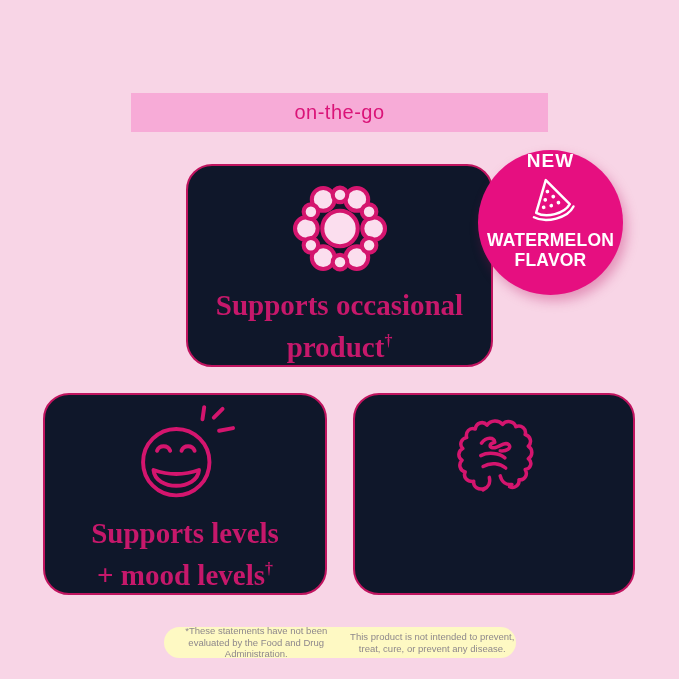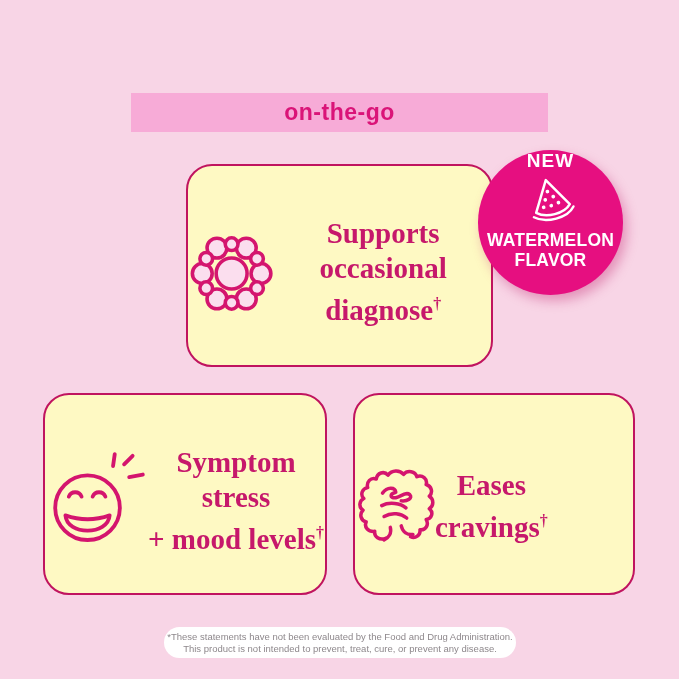--- a/index.html
+++ b/index.html
@@ -12,27 +12,27 @@
     position:absolute; top:18px; left:0; width:679px;
     margin:0; text-align:center;
     font-size:55px; font-weight:bold; letter-spacing:-1px;
     color:#e81b82;
   }
   .banner {
     position:absolute; left:131px; top:93px; width:417px; height:39px;
     background:#f7abd7; display:flex; align-items:center; justify-content:center;
   }
   .banner-label {
-    font-family:"Liberation Sans", sans-serif; font-weight:bold;
-    font-size:23px; color:#da1478; letter-spacing:0.5px;
+    font-family:"Liberation Sans", sans-serif; font-weight:normal;
+    font-size:20px; color:#da1478; letter-spacing:0.5px;
   }
   .card {
-    position:absolute; background:#fef9c3;
+    position:absolute; background:#0f172a;
     border:2.5px solid #c0145f; border-radius:26px;
-    display:flex; flex-direction:row; align-items:center;
+    display:flex; flex-direction:column; align-items:center;
     box-sizing:border-box;
   }
   .card-bloating { left:186px; top:164px; width:307px; height:203px; }
   .card-stress   { left:43px;  top:393px; width:284px; height:202px; }
   .card-cravings { left:353px; top:393px; width:282px; height:202px; }
   .card-text {
     margin:0; text-align:center; font-weight:bold;
     font-size:29px; line-height:35px; color:#c6186b;
   }
   .card-text sup { font-size:0.55em; }
@@ -48,22 +48,22 @@
     display:flex; flex-direction:column; align-items:center; 
     font-family:"Liberation Sans", sans-serif; font-weight:bold; color:#ffffff;
     box-shadow:4px 6px 12px rgba(190,20,100,0.35);
     text-align:center;
   }
   .badge-new { font-size:19px; letter-spacing:1px; }
   .badge-icon { margin:2px 0; }
   .badge-flavor { font-size:17.5px; line-height:20px; letter-spacing:0.2px; }
   .footer-pill {
     position:absolute; left:164px; top:627px; width:352px; height:31px;
-    background:#ffffff; border-radius:16px;
-    display:flex; flex-direction:column; align-items:center; justify-content:center;
+    background:#fef9c3; border-radius:16px;
+    display:flex; flex-direction:row; align-items:center; justify-content:center;
   }
   .footer-pill p {
     margin:0; font-family:"Liberation Sans", sans-serif;
     font-size:9.5px; line-height:11.5px; color:#8e888c; text-align:center;
   }
   svg { display:block; }
 </style>
 </head>
 <body>
 
@@ -86,21 +86,21 @@
         <circle cx="55" cy="15" r="8"></circle>
           <circle cx="87" cy="33.5" r="8"></circle>
         <circle cx="87" cy="70.5" r="8"></circle>
           <circle cx="55" cy="89" r="8"></circle>
         <circle cx="23" cy="70.5" r="8"></circle>
           <circle cx="23" cy="33.5" r="8"></circle>
         <circle cx="55" cy="52" r="19.5"></circle>
       </g>
     </svg>
     <p class="card-text"><span>Supports occasional</span><br>
-      <span>diagnose</span><sup>†</sup></p>
+      <span>product</span><sup>†</sup></p>
   </section>
 
   <div class="badge">
     <span class="badge-new">NEW</span>
     <svg class="badge-icon" width="56" height="54" viewBox="0 0 70 70" fill="none">
       <g transform="rotate(-12 35 35)" stroke="#ffffff" stroke-width="3.2" stroke-linejoin="round" stroke-linecap="round">
         <path d="M34,7 L13,46 A 27 17 0 0 0 58,44 Z"></path>
         <path d="M9,51 A 31 19 0 0 0 62,48"></path>
         <g fill="#ffffff" stroke="none">
           <circle cx="33" cy="22" r="2.4"></circle>
@@ -121,37 +121,35 @@
       <g stroke="#d4156e" stroke-width="4.5" stroke-linecap="round" stroke-linejoin="round">
         <circle cx="50" cy="70" r="38"></circle>
         <path d="M28,57 a8,8 0 0 1 15,0"></path>
         <path d="M56,57 a8,8 0 0 1 15,0"></path>
         <path d="M24,79 C26,103 74,103 76,79 C59,85 41,85 24,79 Z"></path>
         <path d="M82,7 L80,21"></path>
         <path d="M93,19 L103,9"></path>
         <path d="M99,34 L115,31"></path>
       </g>
     </svg>
-    <p class="card-text"><span>Symptom stress</span><br>
+    <p class="card-text"><span>Supports levels</span><br>
       <span>+ mood levels</span><sup>†</sup></p>
   </section>
 
   <section class="card card-cravings">
     <svg class="card-icon" width="80" height="78" viewBox="0 0 100 100" fill="none">
       <g stroke="#d4156e" stroke-width="4.5" stroke-linecap="round" stroke-linejoin="round">
         <path d="M38,94 C30,97 23,92 24,85 C16,86 10,80 13,73 C6,71 4,63 9,58 C3,54 4,46 10,43 C5,38 8,30 15,29 C13,22 19,15 26,18 C27,10 36,7 41,13 C46,6 56,6 61,12 C66,6 76,8 78,15 C85,12 92,18 90,25 C97,27 99,35 94,40 C100,44 100,52 94,56 C100,61 97,69 90,70 C94,77 89,84 82,83 C83,90 76,95 70,92"></path>
         <path d="M34,36 C40,28 50,28 51,35 C43,37 43,43 51,42 C59,40 64,34 69,38 C73,42 66,47 58,46"></path>
         <path d="M33,52 C43,47 57,49 64,55"></path>
         <path d="M36,66 C46,60 58,62 65,68"></path>
         <path d="M44,80 C46,87 42,93 36,96"></path>
         <path d="M58,78 C60,86 66,90 73,89"></path>
       </g>
     </svg>
-    <p class="card-text"><span>Eases</span><br>
-      <span>cravings</span><sup>†</sup></p>
   </section>
 
   <div class="footer-pill">
     <p>*These statements have not been evaluated by the Food and Drug Administration.</p>
     <p>This product is not intended to prevent, treat, cure, or prevent any disease.</p>
   </div>
 
 </div>
 
 </body></html>

